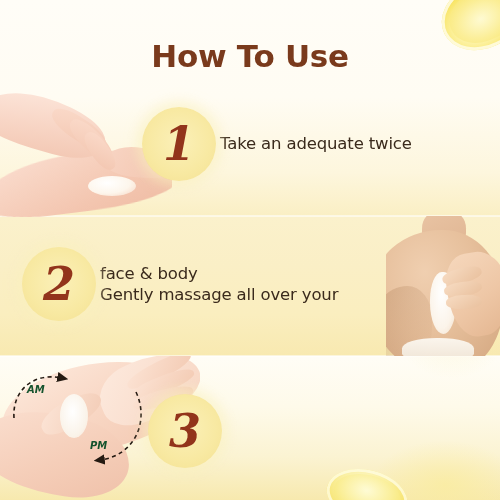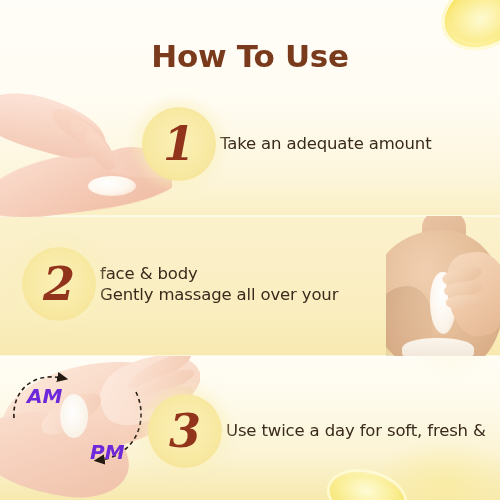--- a/index.html
+++ b/index.html
@@ -180,21 +180,21 @@
   }
   .h2-cream{
     position:absolute;left:66px;top:38px;width:28px;height:44px;
     background:radial-gradient(ellipse at 45% 40%,#FFFFFF 0%,#FAF3E9 65%,rgba(250,243,233,.45) 100%);
     border-radius:50%;
     filter:blur(.5px);
   }
 
   
   .ampm{position:absolute;font-family:"DejaVu Sans", sans-serif;
-    font-style:italic;font-weight:bold;font-size:20px;color:#6d28d9;}
+    font-style:italic;font-weight:bold;font-size:10px;color:#14532d;}
   .am-label{left:27px;top:384px;}
   .pm-label{left:90px;top:440px;}
   .arc-svg{position:absolute;left:0;top:356px;width:160px;height:144px;}
 
   
   .lemon-tr{
     position:absolute;left:440px;top:-18px;width:86px;height:66px;
     border-radius:50%;
     background:radial-gradient(ellipse at 42% 58%,#FFFBD6 0%,#FDF3A8 34%,#F8E35F 62%,#F2D83F 82%,#EFD23A 100%);
     transform:rotate(-26deg);
@@ -252,21 +252,21 @@
     <div class="finger f3"></div>
     <div class="gel-blob"></div>
   </div>
 
   <div class="step step-1">
     <div class="num-wrap">
       <div class="num-circle"></div>
       <div class="num">1</div>
     </div>
     <div class="step-text">
-      <div>Take an adequate amount</div>
+      <div>Take an adequate twice</div>
     </div>
   </div>
 
   <div class="photo ph-shoulder">
     <div class="sh-neck"></div>
     <div class="sh-body"></div>
     <div class="sh-shadow"></div>
     <div class="sh-cream"></div>
     <div class="sh-hand"></div>
     <div class="sh-finger shf1"></div>
@@ -309,21 +309,20 @@
 
   <div class="ampm am-label">AM</div>
   <div class="ampm pm-label">PM</div>
 
   <div class="step step-3">
     <div class="num-wrap">
       <div class="num-circle"></div>
       <div class="num">3</div>
     </div>
     <div class="step-text">
-      <div>Use twice a day for soft, fresh &amp;</div>
     </div>
   </div>
 
   <div class="lemon-bot">
     <div class="lemon-bot-in"></div>
   </div>
 
 </div>
 
 </body></html>

